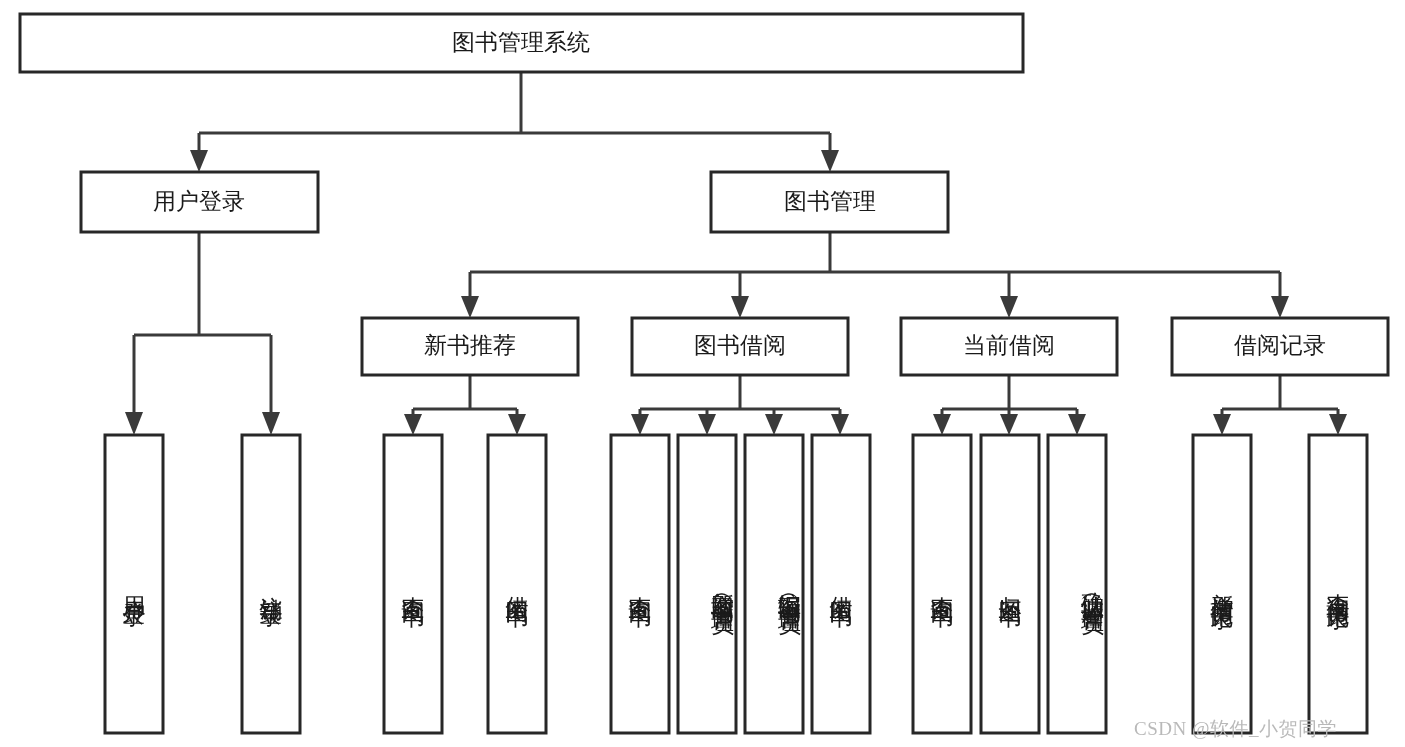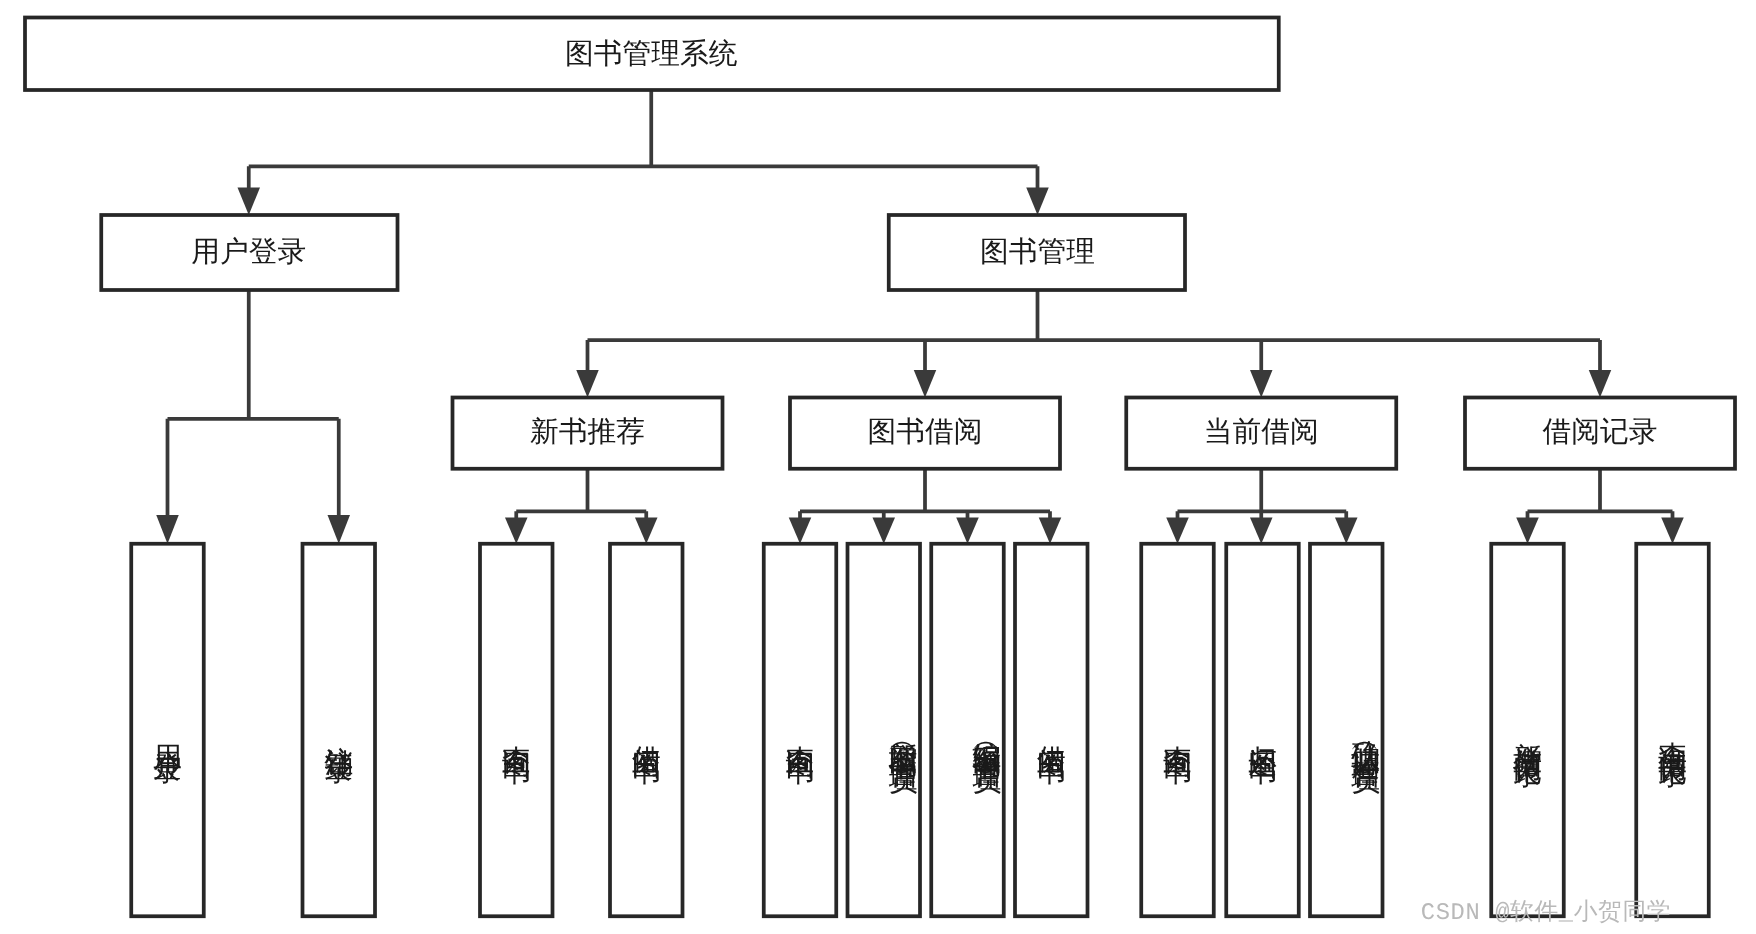--- a/index.html
+++ b/index.html
@@ -59,21 +59,21 @@
     color: #1a1a1a;
     letter-spacing: 3px;
     text-align: center;
     white-space: nowrap;
     pointer-events: none;
   }
   .watermark {
     position: absolute;
     right: 8px;
     bottom: 5px;
-    font-family: Liberation Mono, monospace;
+    font-family: Liberation Serif, serif;
     font-size: 19px;
     color: #b9b9b9;
     letter-spacing: 0.5px;
     white-space: nowrap;
   }
 </style>
 </head>
 <body>
 
 <div id="diagram-root">

